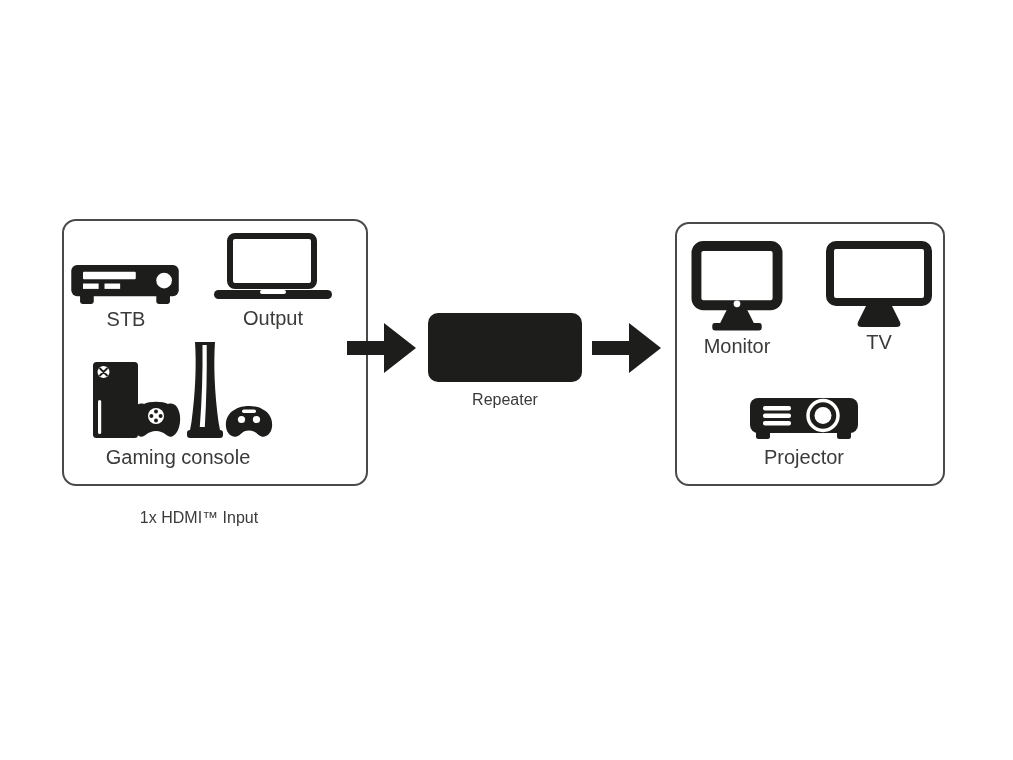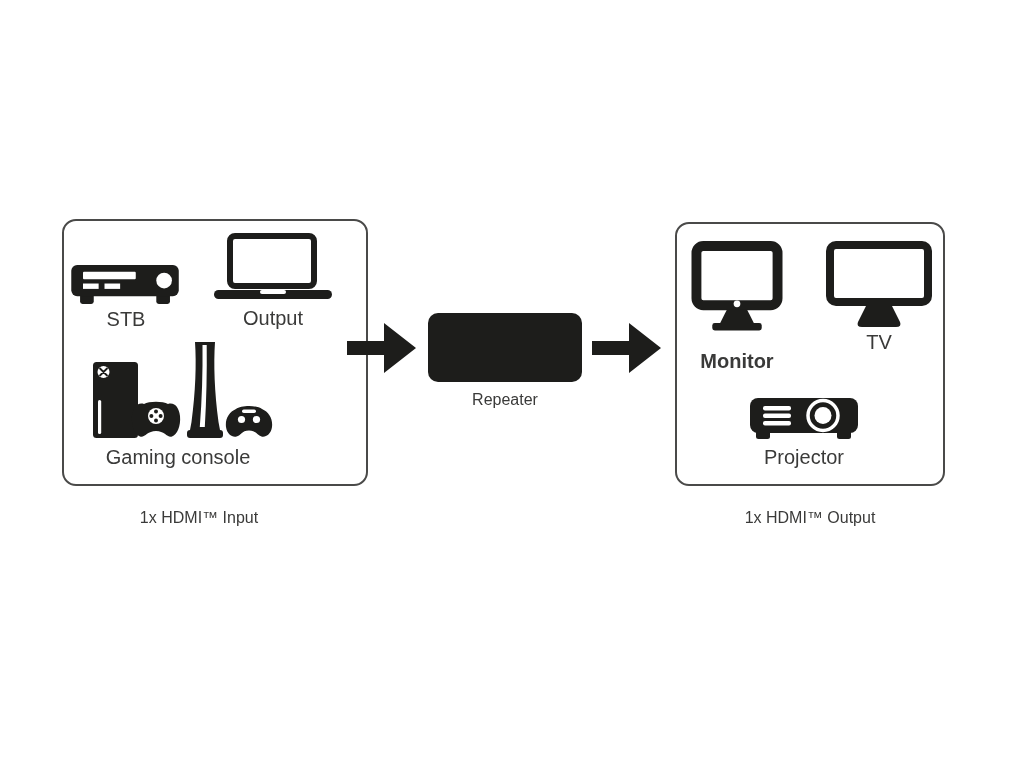--- a/index.html
+++ b/index.html
@@ -32,21 +32,21 @@
   #arrow-out{left:592px;top:322px;}
   
   #dev-stb{left:4px;top:42px;width:116px;}
   #dev-stb .device-label{margin-top:2px;}
   #dev-laptop{left:150px;top:12px;width:118px;}
   #dev-laptop .device-label{margin-top:8px;}
   #dev-gaming{left:16px;top:119px;width:196px;}
   #dev-gaming .device-label{margin-top:4px;}
   
   #dev-monitor{left:12px;top:17px;width:96px;}
-  #dev-monitor .device-label{margin-top:18px;font-weight:bold;}
+  #dev-monitor .device-label{margin-top:3px;}
   #dev-tv{left:146px;top:17px;width:112px;}
   #dev-tv .device-label{margin-top:4px;}
   #dev-projector{left:71px;top:174px;width:112px;}
   #dev-projector .device-label{margin-top:6px;}
 </style>
 </head>
 <body>
 
 <div id="canvas">
 
@@ -161,15 +161,14 @@
           <circle cx="73" cy="17.5" r="8.5" fill="#ffffff"></circle>
           <rect x="13" y="8" width="28" height="4.5" rx="2" fill="#ffffff"></rect>
           <rect x="13" y="15.5" width="28" height="4.5" rx="2" fill="#ffffff"></rect>
           <rect x="13" y="23" width="28" height="4.5" rx="2" fill="#ffffff"></rect>
         </g>
       </svg>
       <div class="device-label">Projector</div>
     </div>
   </div>
 
-  <div id="caption-output" class="caption">1x HDMI™ Output</div>
 
 </div>
 
 </body></html>

